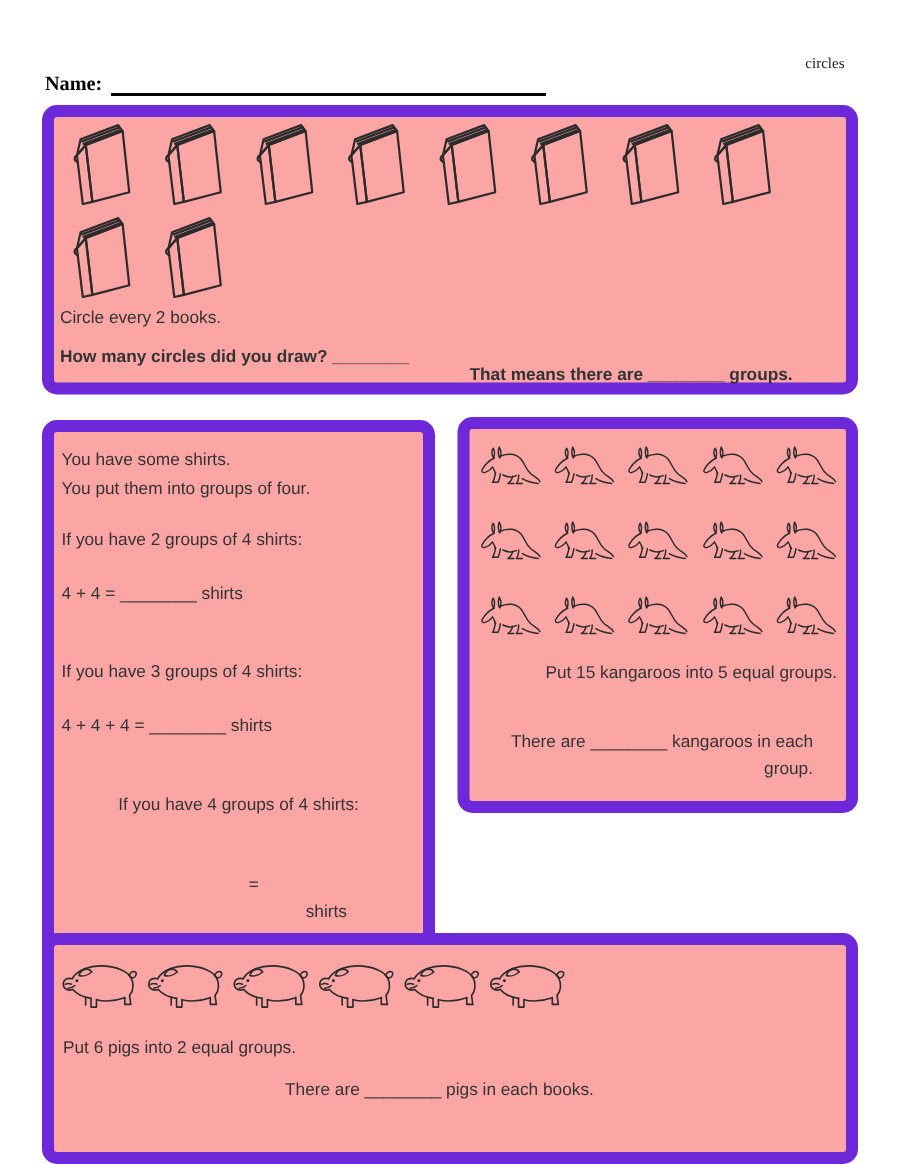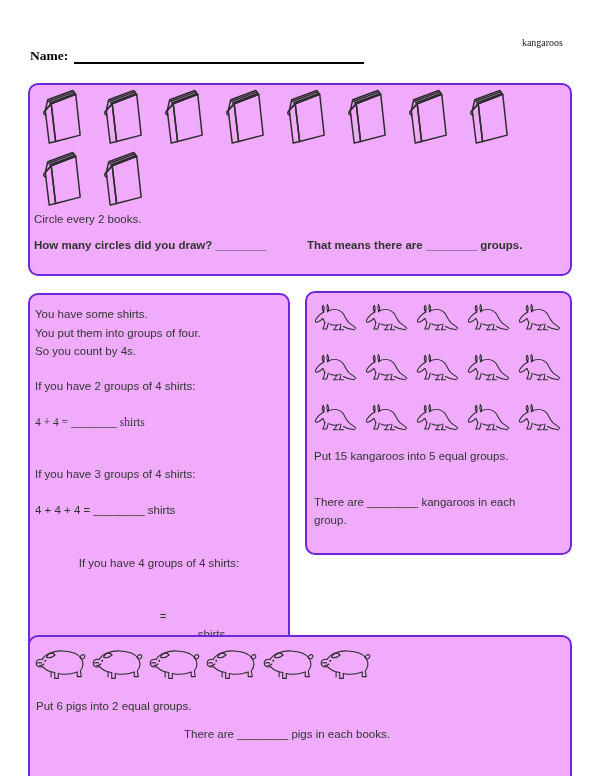--- a/index.html
+++ b/index.html
@@ -16,49 +16,48 @@
     position:absolute;left:30px;top:47px;display:flex;align-items:center;
   }
   .name-label{
     font-family:"Liberation Serif", serif;font-weight:bold;font-size:13.5px;color:#000;
     line-height:17px;
   }
   .name-line{
     display:inline-block;width:290px;border-bottom:2px solid #000;height:15px;margin-left:6px;
   }
   .box{
-    position:absolute;border:2px solid #6d28d9;border-radius:10px;background:#f0abfc;
+    position:absolute;border:8px solid #6d28d9;border-radius:10px;background:#fca5a5;
     box-sizing:border-box;
-    margin-top:13px;
   }
   .box-books{left:28px;top:70px;width:544px;height:193px;padding:2px 3px 0 3px;}
   .box-shirts{left:28px;top:280px;width:262px;height:372px;padding:10px 5px 0 5px;}
-  .box-kangaroos{left:305px;top:278px;width:267px;height:264px;padding:10px 6px 0 6px;}
+  .box-kangaroos{left:305px;top:278px;width:267px;height:264px;padding:10px 6px 0 6px;text-align:right;}
   .box-pigs{left:28px;top:622px;width:544px;height:154px;padding:8px 4px 0 4px;}
 
   .icon{fill:none;stroke:#2b2b2b;stroke-width:1.4;stroke-linecap:round;stroke-linejoin:round;display:block;}
   .icon-book{width:46px;height:57px;stroke-width:1.5;}
   .icon-kangaroo{width:44px;height:30px;stroke-width:1.2;}
   .icon-pig{width:54px;height:38px;stroke-width:1.2;}
 
   .icon-row{display:flex;}
   .books-row{gap:15px;padding-left:5px;}
   .books-row.second{margin-top:5px;}
   .kangaroo-row{gap:7px;}
   .kangaroo-row + .kangaroo-row{margin-top:20px;}
   .pigs-row{gap:3px;}
 
   .line{white-space:pre;}
   .books-instruction{margin-top:4px;padding-left:1px;}
   .books-question-line{margin-top:8px;position:relative;padding-left:1px;font-weight:bold;}
-  .books-statement{position:absolute;left:274px;top:0;}
+  .books-statement{position:absolute;left:274px;top:12px;}
 
   .shirts-intro .line{line-height:18.5px;}
   .prompt-1{margin-top:16px;}
-  .equation-1{margin-top:18px;font-family:Liberation Serif, serif;}
+  .equation-1{margin-top:18px;}
   .prompt-2{margin-top:34px;}
   .equation-2{margin-top:18px;}
   .prompt-3{margin-top:35px;text-align:center;}
   .equation-3{margin-top:17px;padding-left:112px;}
   .equation-3 .unit{margin-left:38px;text-align:center;}
 
   .kangaroo-instruction{margin-top:14px;padding-left:1px;}
   .kangaroo-question{margin-top:28px;width:222px;padding-left:1px;}
 
   .pigs-instruction{margin-top:14px;padding-left:2px;}
@@ -100,21 +99,21 @@
       <path d="M23,30.5 C16,29.5 12,27 9.5,24"></path>
       <path d="M9.5,24 C4.5,25.5 2,22.5 2.5,19 C3,16.5 5.5,15.2 9,16"></path>
       <path d="M4,20 C5.5,19.3 7,19.3 8.5,20"></path>
       <circle cx="12.5" cy="17.5" r="1.1" fill="#2b2b2b" stroke="none"></circle>
       <path d="M14,13.5 C15.5,8.5 21,7.5 23.5,11 C20.5,13.5 16.5,14.5 14,13.5 Z"></path>
       <path d="M6,23 C8,23 10,22 11,21"></path>
     </symbol>
   </defs>
 </svg>
 
-<div class="brand">kangaroos</div>
+<div class="brand">circles</div>
 
 <div class="name-row">
   <span class="name-label">Name:</span>
   <span class="name-line"></span>
 </div>
 
 <div class="box box-books">
   <div class="icon-row books-row">
       <svg class="icon icon-book">
         <use href="#book"></use>
@@ -153,21 +152,20 @@
   <div class="books-question-line">
     <span class="line">How many circles did you draw? ________</span>
     <span class="line books-statement">That means there are ________ groups.</span>
   </div>
 </div>
 
 <div class="box box-shirts">
   <div class="shirts-intro">
     <div class="line">You have some shirts.</div>
     <div class="line">You put them into groups of four.</div>
-    <div class="line">So you count by 4s.</div>
   </div>
   <div class="line prompt-1">If you have 2 groups of 4 shirts:</div>
   <div class="line equation-1">4 + 4 = ________ shirts</div>
   <div class="line prompt-2">If you have 3 groups of 4 shirts:</div>
   <div class="line equation-2">4 + 4 + 4 = ________ shirts</div>
   <div class="line prompt-3">If you have 4 groups of 4 shirts:</div>
   <div class="line equation-3">
     <span>=</span>
     <span class="unit">shirts</span>
   </div>

